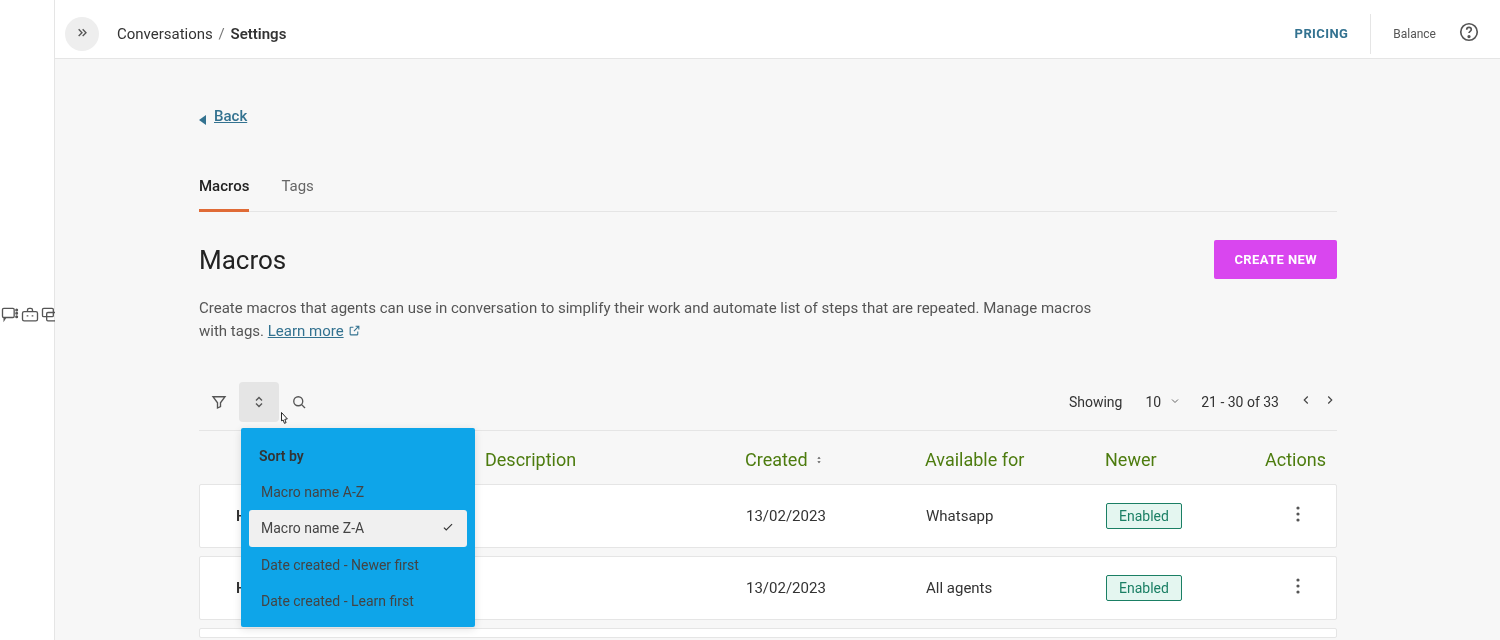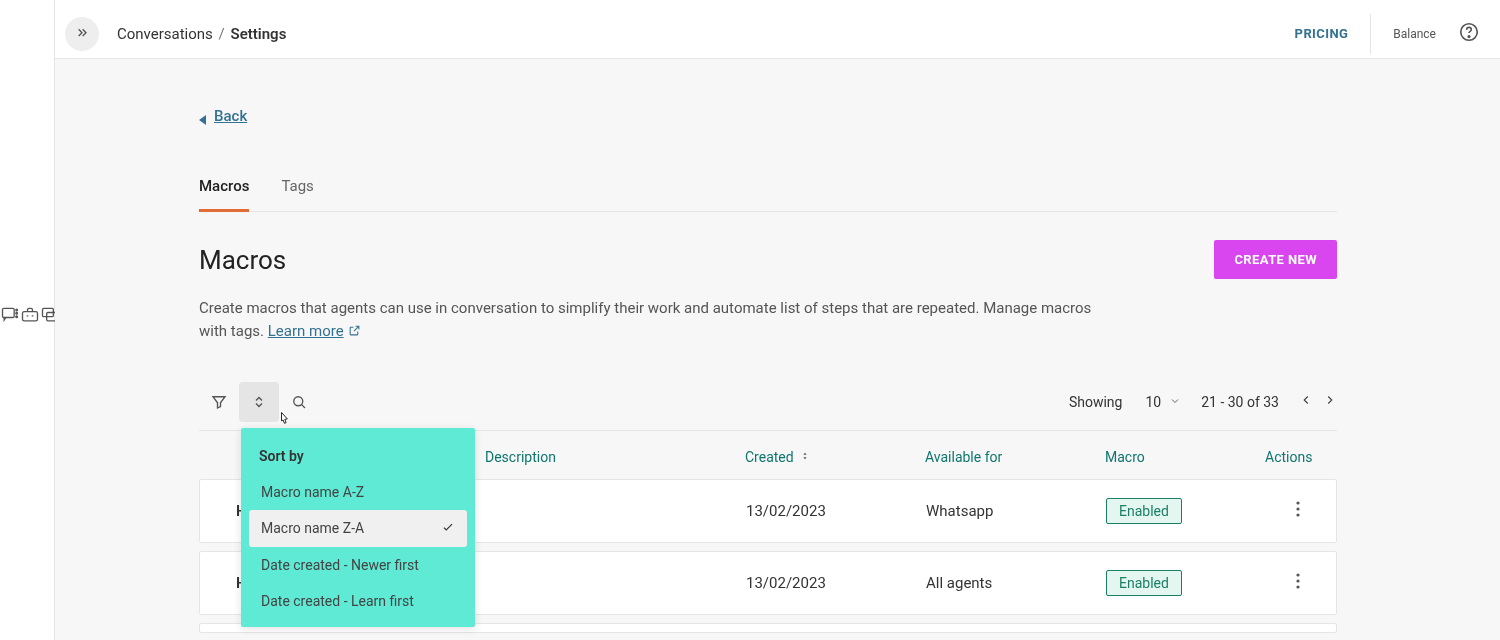--- a/index.html
+++ b/index.html
@@ -55,32 +55,32 @@
   .tbtn { width: 40px; height: 40px; display: flex; align-items: center; justify-content: center; color: #555; border-radius: 4px; }
   .tbtn.pressed { background: #e5e5e5; }
   .tbtn svg { width: 18px; height: 18px; }
   .toolbar-right { margin-left: auto; display: flex; align-items: center; gap: 20px; color: #333; font-size: 14px; }
   .show-sel { display: inline-flex; align-items: center; gap: 8px; }
   .chev svg { width: 12px; height: 12px; color: #666; }
   .pager { display: flex; align-items: center; gap: 10px; }
   .pager svg { width: 14px; height: 14px; color: #444; }
 
   
-  .sort-popup { position: absolute; left: 42px; top: 46px; width: 234px; background: #5eead4; border-radius: 2px; box-shadow: 0 2px 8px rgba(0,0,0,0.12); padding: 8px 8px 8px; z-index: 20; }
+  .sort-popup { position: absolute; left: 42px; top: 46px; width: 234px; background: #0ea5e9; border-radius: 2px; box-shadow: 0 2px 8px rgba(0,0,0,0.12); padding: 8px 8px 8px; z-index: 20; }
   .sort-popup .sort-head { font-size: 14px; font-weight: 600; color: #333; padding: 12px 10px 10px; }
   .sort-popup .opt { font-size: 14px; color: #444; padding: 10px 12px; border-radius: 3px; display: flex; align-items: center; justify-content: space-between; }
   .sort-popup .opt.sel { background: #f0f0f0; justify-content: space-between; }
   .sort-popup .check svg { width: 14px; height: 14px; color: #333; }
 
   .cursor-ptr { position: absolute; left: 75px; top: 28px; z-index: 22; }
   .cursor-ptr svg { width: 20px; height: 20px; }
 
   
   .table-wrap { margin-top: 0; }
-  .thead { display: grid; grid-template-columns: 250px 260px 180px 180px 160px auto; padding: 18px 36px 14px; font-size: 14px; color: #0f766e; }
+  .thead { display: grid; grid-template-columns: 250px 260px 180px 180px 160px auto; padding: 18px 36px 14px; font-size: 18px; color: #4d7c0f; }
   .thead .th-actions { text-align: right; }
   .th-created { display: inline-flex; align-items: center; gap: 6px; }
   .sort-ind svg { width: 10px; height: 12px; color: #555; }
 
   .row { background: #fff; border: 1px solid #e5e5e5; border-radius: 2px; margin-bottom: 8px; display: grid; grid-template-columns: 250px 260px 180px 180px 160px auto; align-items: center; padding: 18px 36px; font-size: 15px; color: #333; }
   .row .name { font-weight: 600; }
   .status-badge { display: inline-block; border: 1px solid #1a7f64; background: #e4f6f0; color: #1a7f64; font-size: 14px; padding: 4px 12px; border-radius: 2px; }
   .row .actions { text-align: right; }
   .dots svg { width: 4px; height: 16px; color: #555; }
 
@@ -288,21 +288,21 @@
       <div class="thead">
         <div style="visibility:hidden">Name</div>
         <div>Description</div>
         <div class="th-created">
           <span>Created</span>
           <span class="sort-ind"><svg viewBox="0 0 24 24" fill="currentColor">
                 <path d="M12 4l4 5H8l4-5zM12 20l-4-5h8l-4 5z"></path>
               </svg></span>
         </div>
         <div>Available for</div>
-        <div>Macro</div>
+        <div>Newer</div>
         <div class="th-actions">Actions</div>
       </div>
 
       <div class="row">
         <div class="name">H</div>
         <div></div>
         <div>13/02/2023</div>
         <div>Whatsapp</div>
         <div><span class="status-badge">Enabled</span></div>
         <div class="actions"><span class="dots"><svg viewBox="0 0 4 16">

